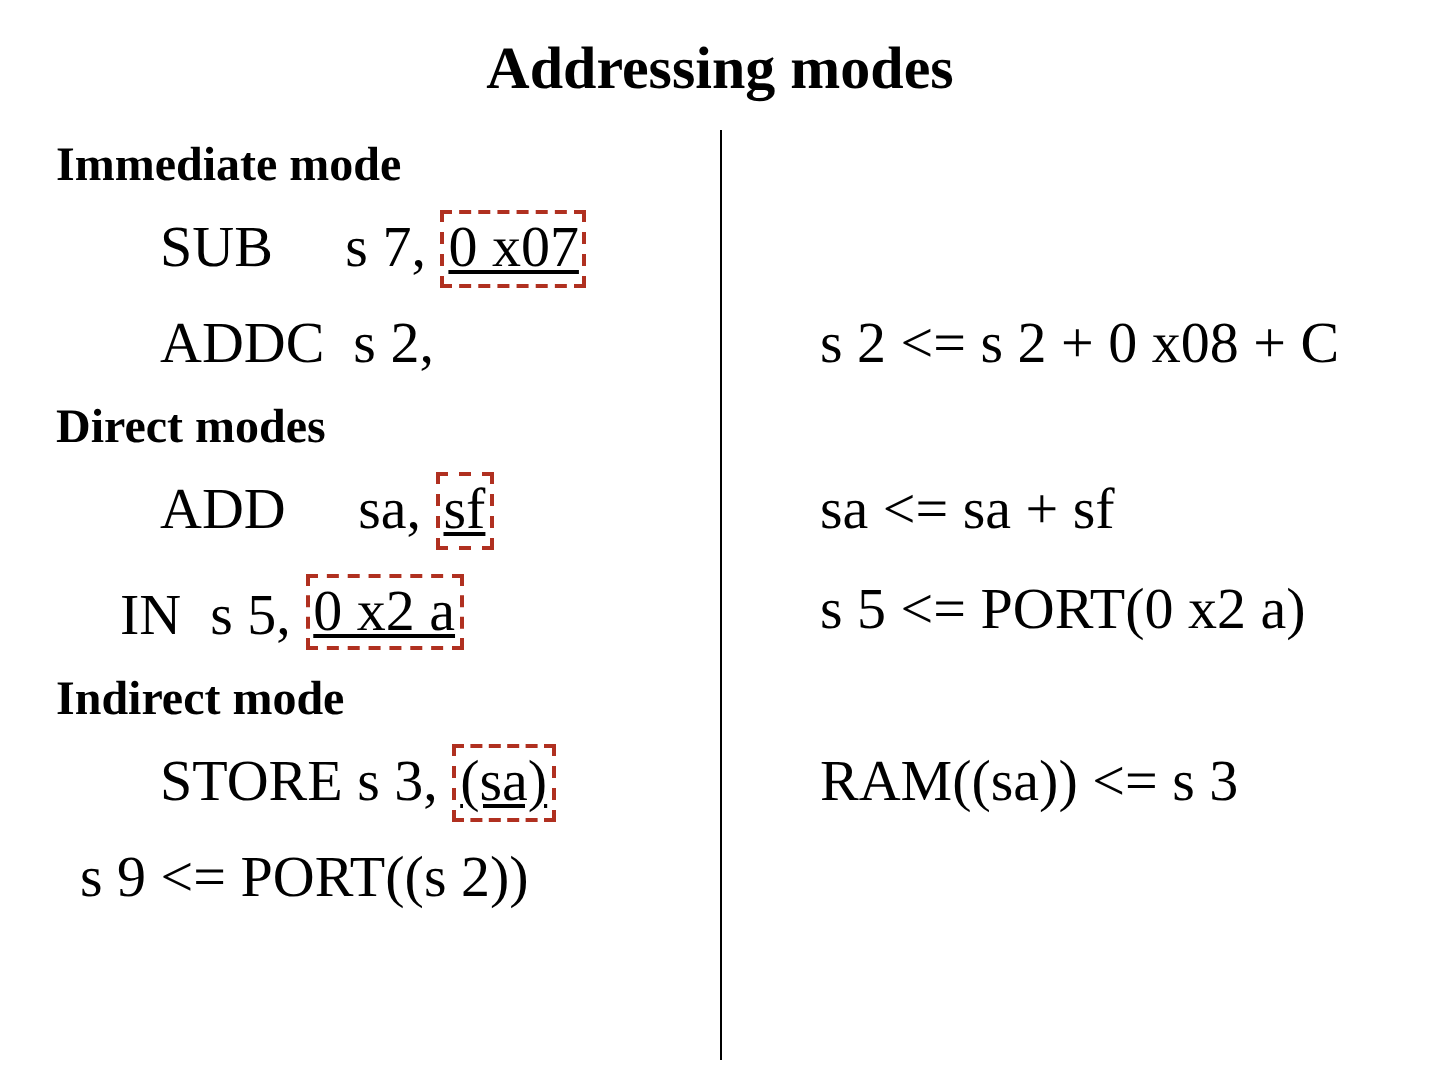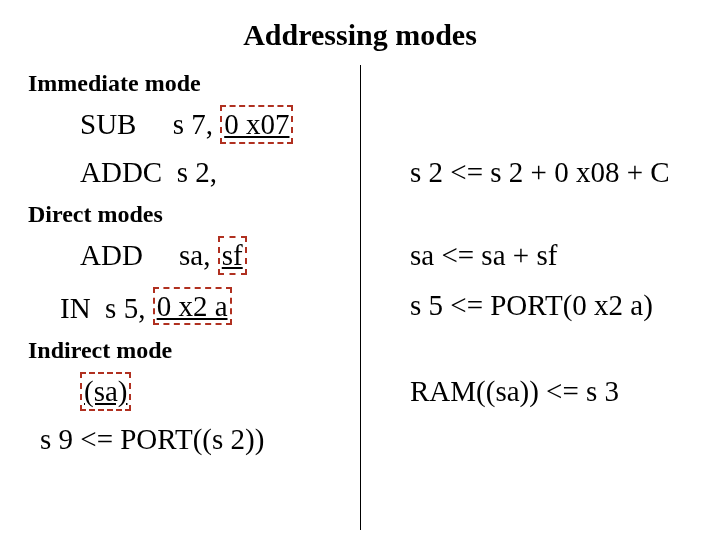--- a/index.html
+++ b/index.html
@@ -101,20 +101,21 @@
     <span>IN  s 5, </span>
     <span class="boxed">0 x2 a</span>
   </div>
   <div class="right-col">s 5 &lt;= PORT(0 x2 a)</div>
 </div>
 
 <div class="section-heading">Indirect mode</div>
 
 <div class="row">
   <div class="left-col">
+    <span>STORE s 3, </span>
     <span class="boxed">(sa)</span>
   </div>
   <div class="right-col">RAM((sa)) &lt;= s 3</div>
 </div>
 
 <div class="row">
   <div class="right-col">s 9 &lt;= PORT((s 2))</div>
 </div>
 
 </body></html>

